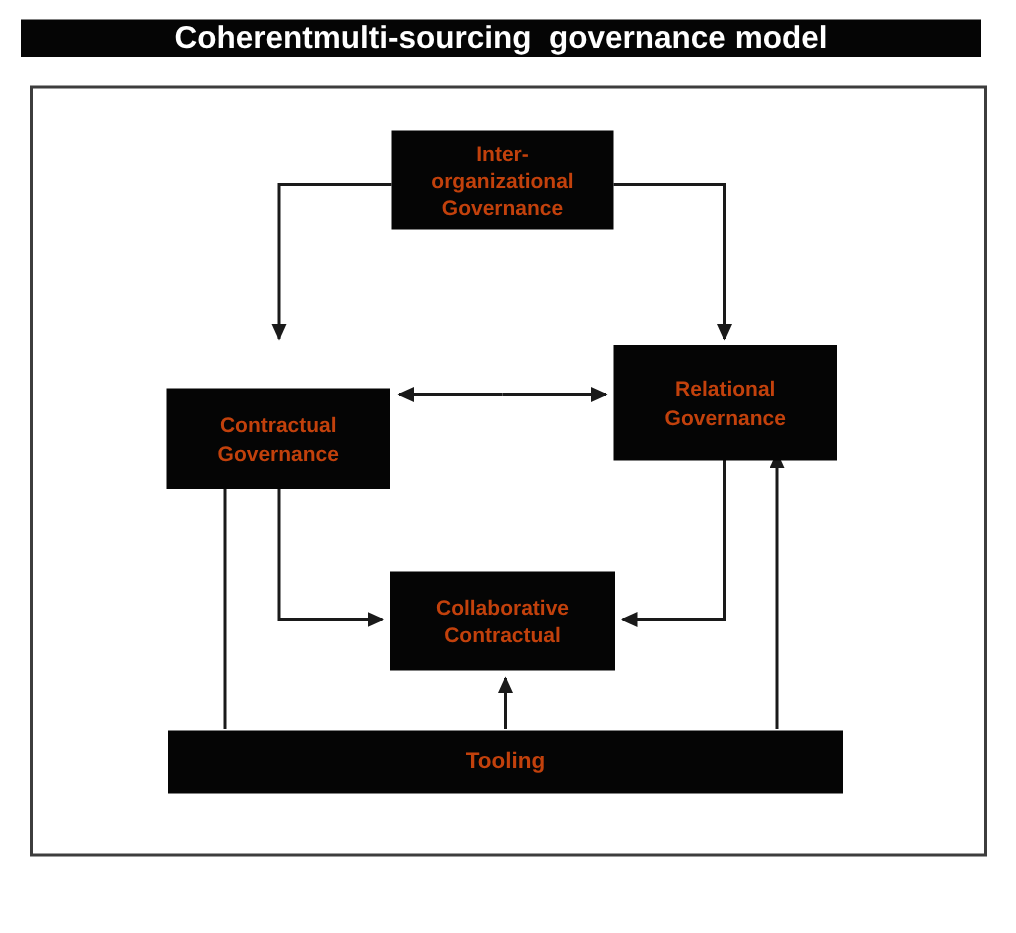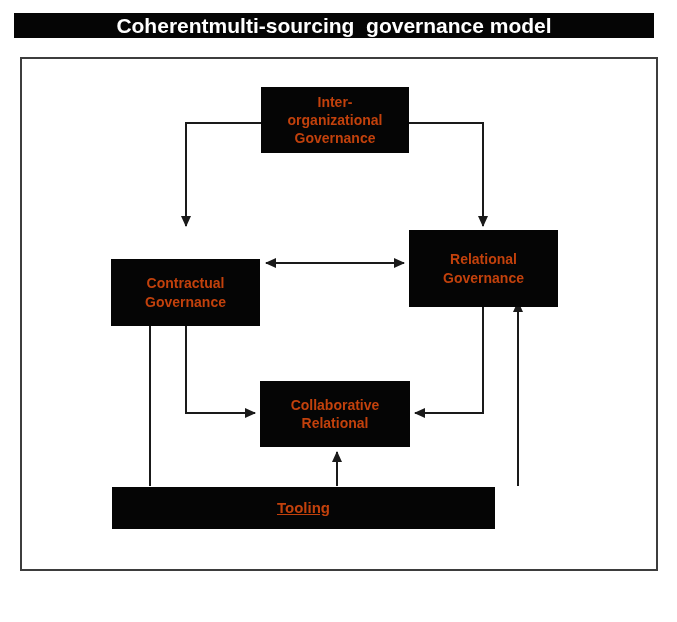--- a/index.html
+++ b/index.html
@@ -43,21 +43,21 @@
     text-align: center;
     font-weight: bold;
     font-size: 14px;
     line-height: 1.3;
     white-space: pre-line;
   }
   .node-inter       { left: 261px; top: 87px;  width: 148px; height: 66px; }
   .node-contractual { left: 111px; top: 230px; width: 149px; height: 67px; margin-top: 29px; }
   .node-relational  { left: 409px; top: 230px; width: 149px; height: 77px; }
   .node-collab      { left: 260px; top: 381px; width: 150px; height: 66px; }
-  .node-tooling     { left: 112px; top: 487px; width: 383px; height: 42px; font-size: 15px; text-decoration: underline; }
+  .node-tooling     { left: 112px; top: 487px; width: 450px; height: 42px; font-size: 15px; }
   .connector-layer {
     position: absolute;
     left: 0; top: 0;
     width: 677px; height: 622px;
     pointer-events: none;
   }
   .caption {
     position: absolute;
     left: 14px; top: 587px;
     font-size: 13px;
@@ -105,18 +105,18 @@
 organizational
 Governance</div>
 
   <div class="node node-contractual">Contractual
 Governance</div>
 
   <div class="node node-relational">Relational
 Governance</div>
 
   <div class="node node-collab">Collaborative
-Relational</div>
+Contractual</div>
 
   <div class="node node-tooling">Tooling</div>
 
 
 </div>
 
 </body></html>

